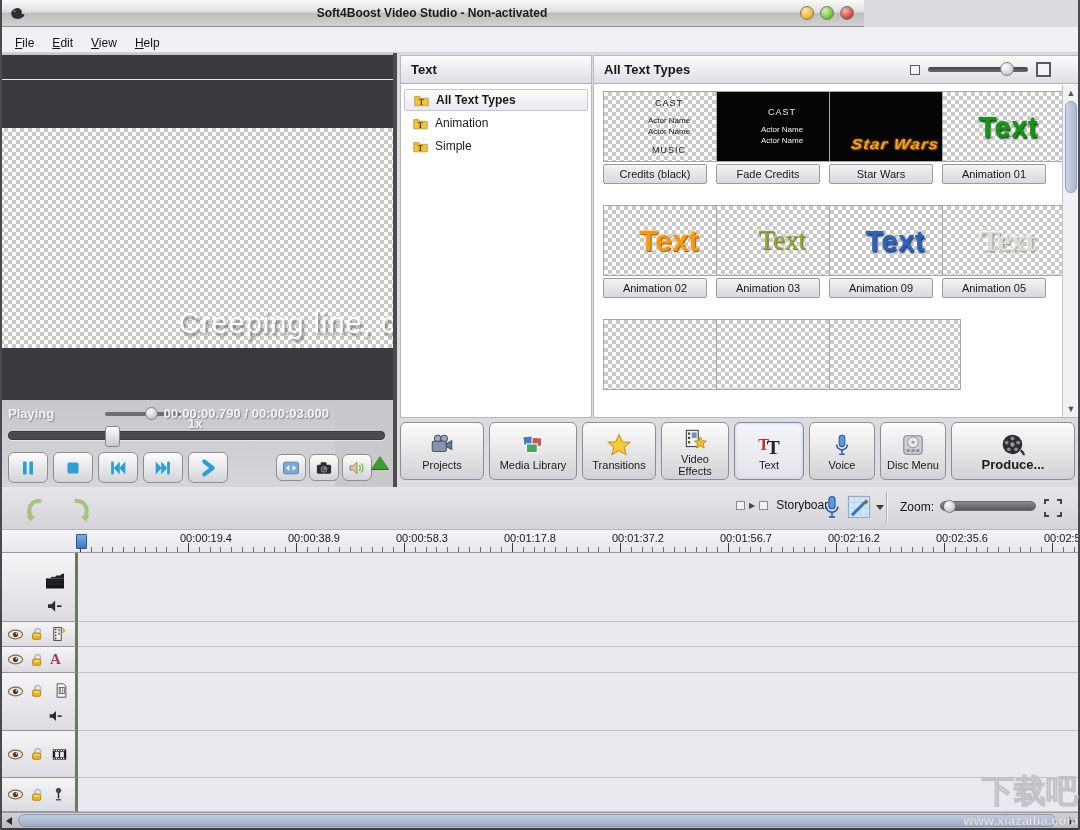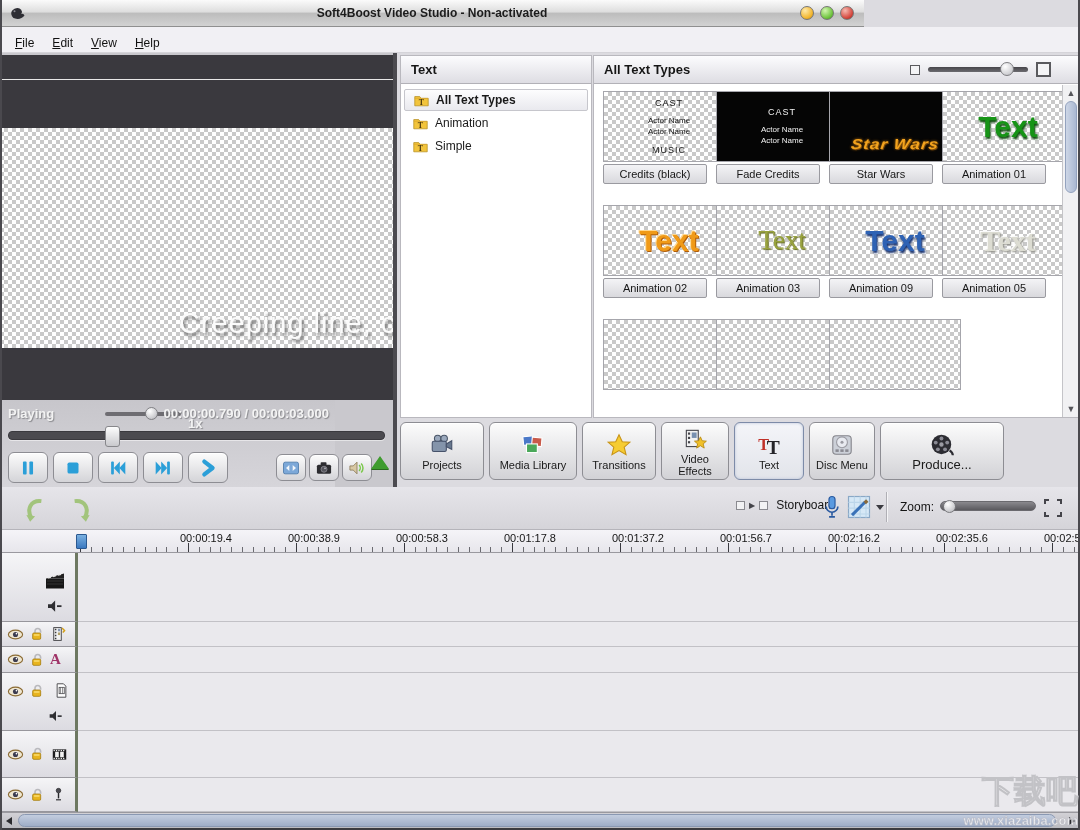--- a/index.html
+++ b/index.html
@@ -125,21 +125,21 @@
     background:linear-gradient(90deg,#cdd6e6,#aab8d2); border:1px solid #93a2be; }
 
   
   #main-tabs { position:absolute; left:400px; top:420px; width:680px; height:65px; display:flex; gap:5px; padding-top:2px; }
   .tab-btn { height:58px; border-radius:6px; border:1px solid #8d8d93;
     background:linear-gradient(#fcfcfc,#d2d2d6); box-shadow:inset 0 1px 0 #fff;
     display:flex; flex-direction:column; align-items:center; justify-content:center; gap:1px;
     font-size:11px; color:#1a1a1a; text-align:center; line-height:12px; padding:2px 3px; }
   .tab-btn.sel { background:linear-gradient(#f4f5f9,#e2e4ea); border-color:#7d8ba8; box-shadow:inset 0 0 3px #b8c2d8; }
   .tab-btn .lbl { white-space:pre-line; }
-  #tab-produce { font-weight:normal; font-size:13px; }
+  #tab-produce { font-weight:bold; font-size:13px; }
 
   
   #tl-toolbar { position:absolute; left:0; top:487px; width:1080px; height:43px;
     background:linear-gradient(#e6e5ea,#d5d4d9); border-bottom:1px solid #b5b4ba; }
   .undo-redo { position:absolute; left:22px; top:6px; display:flex; gap:12px; }
   #storyboard-box { position:absolute; left:736px; top:11px; display:flex; align-items:center; gap:4px; }
   .mini-sq { width:9px; height:9px; border:1px solid #8a8a90; background:#f2f2f4; }
   .mini-arrow { font-size:8px; color:#44444a; }
   #storyboard-label { font-size:12px; color:#141414; margin-left:4px; }
   #tl-mic { position:absolute; left:818px; top:6px; }
@@ -605,20 +605,26 @@
     <span class="lbl">Video Effects</span>
   </div>
   <div class="tab-btn sel" style="width:70px">
     <svg width="26" height="26">
         <use href="#i-tt"></use>
       </svg>
     <span class="lbl">Text</span>
   </div>
   <div class="tab-btn" style="width:66px">
     <svg width="26" height="26">
+        <use href="#i-mic-blue"></use>
+      </svg>
+    <span class="lbl">Voice</span>
+  </div>
+  <div class="tab-btn" style="width:66px">
+    <svg width="26" height="26">
         <use href="#i-disc"></use>
       </svg>
     <span class="lbl">Disc Menu</span>
   </div>
   <div class="tab-btn" id="tab-produce" style="width:124px">
     <svg width="26" height="26">
         <use href="#i-reel"></use>
       </svg>
     <span class="lbl">Produce...</span>
   </div>

